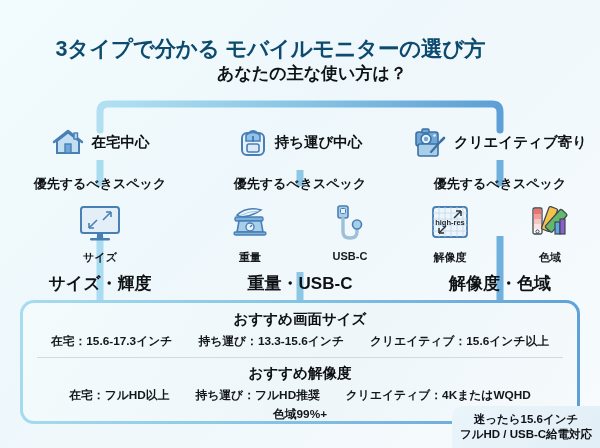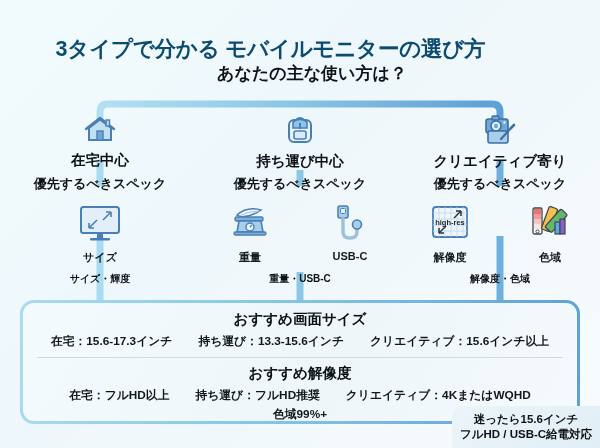--- a/index.html
+++ b/index.html
@@ -28,33 +28,33 @@
   .connectors { position: absolute; top: 0; left: 0; }
 
   
   .col { position: absolute; top: 122px; width: 200px; text-align: center; }
   .col-1 { left: 0px; }
   .col-2 { left: 200px; }
   .col-3 { left: 400px; }
 
   .cat-head {
     display: flex; align-items: center; justify-content: center;
-    gap: 7px; height: 40px; flex-direction: column;
+    gap: 7px; height: 40px;
   }
   .cat-name { font-size: 14.5px; font-weight: 700; color: #0f1215; white-space: nowrap; }
 
   .spec-label {
     margin-top: 13px; font-size: 13px; font-weight: 700; color: #111417;
   }
   .spec-icons {
     margin-top: 9px; display: flex; justify-content: center; gap: 38px;
   }
   .spec-item { width: 62px; }
   .spec-cap { margin-top: 4px; font-size: 11px; font-weight: 700; color: #16191d; text-align: center; }
-  .spec-sum { margin-top: 7px; font-size: 10px; font-weight: 700; color: #0f1215; }
+  .spec-sum { margin-top: 7px; font-size: 17px; font-weight: 700; color: #0f1215; }
 
   
   .panel {
     position: absolute; left: 20px; top: 300px;
     width: 560px; height: 124px;
     border-radius: 14px;
     background: linear-gradient(120deg, #f4fbfd 0%, #eef6fa 55%, #f5fafc 100%);
     padding: 1px;
   }
   .panel-border {

